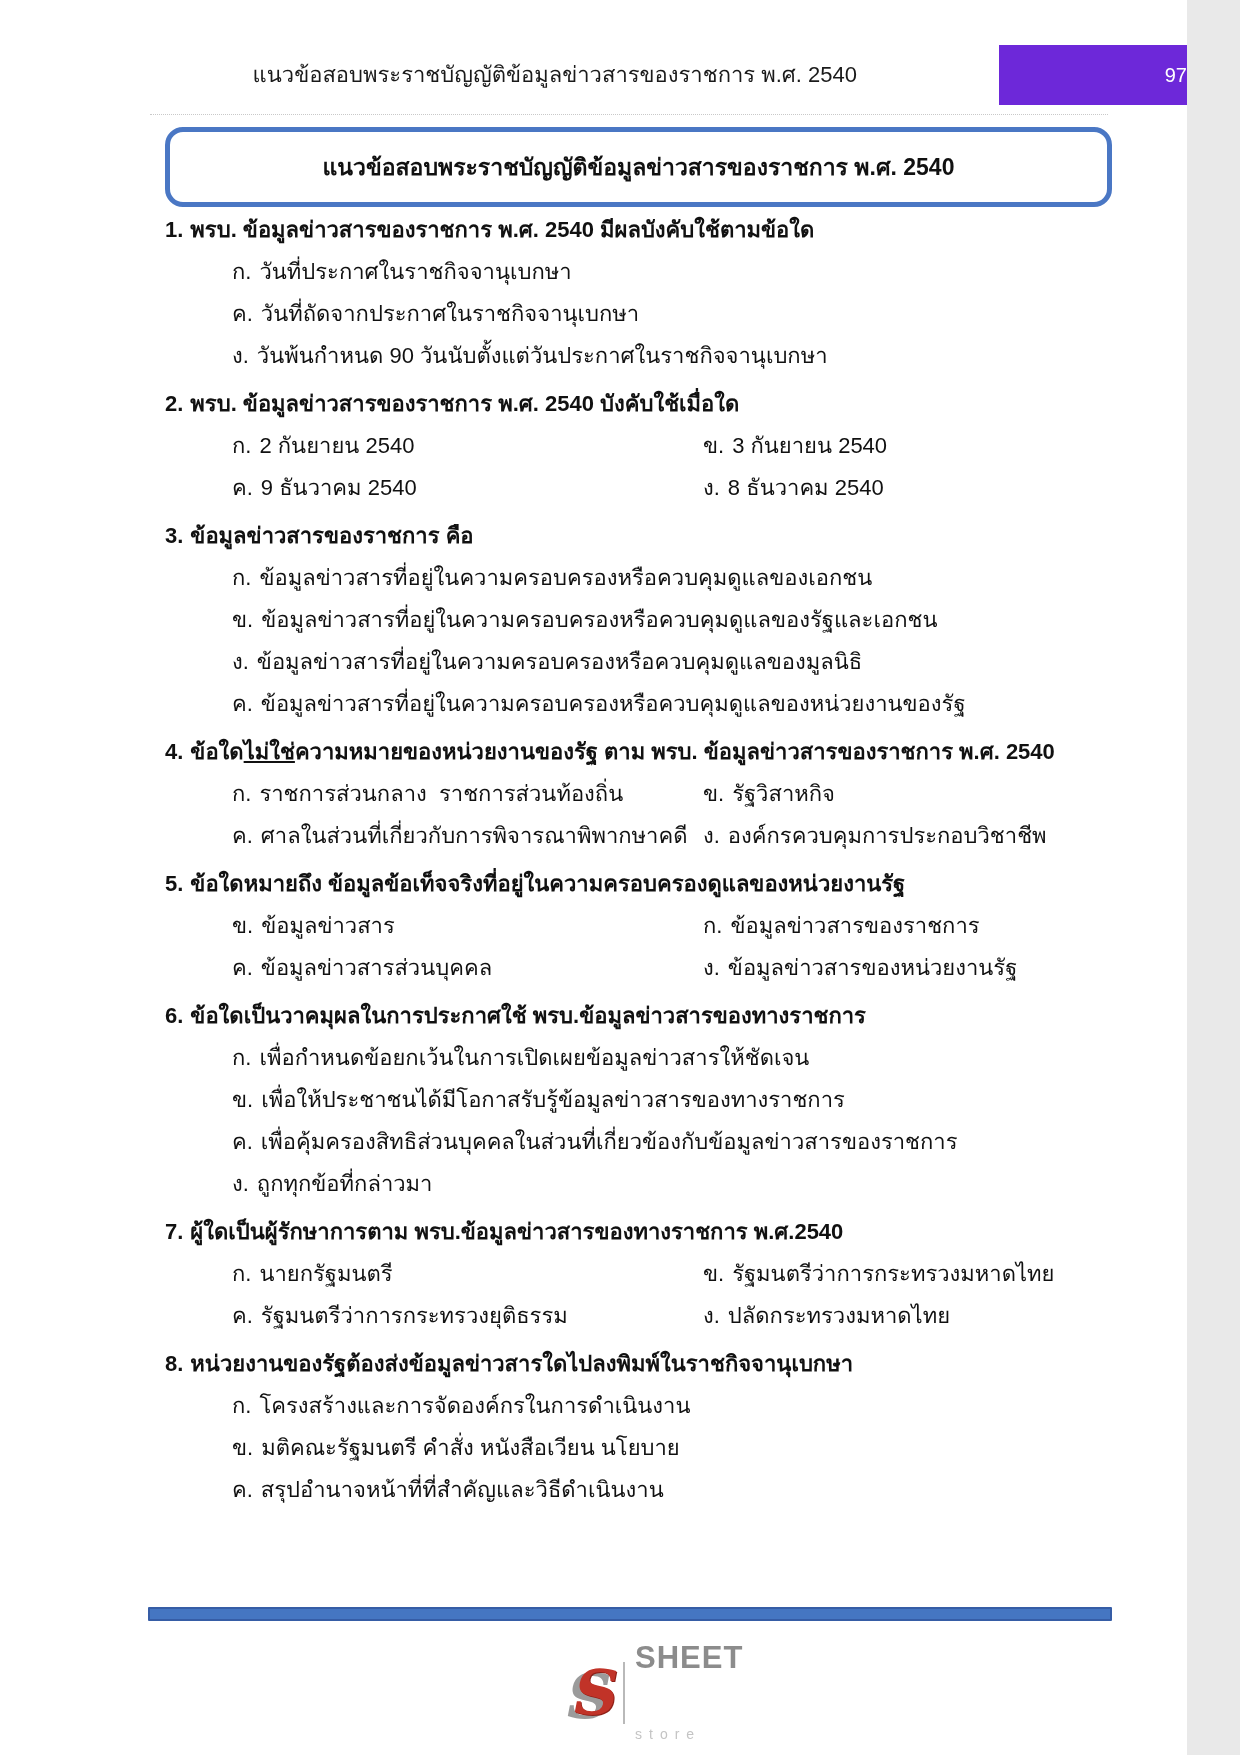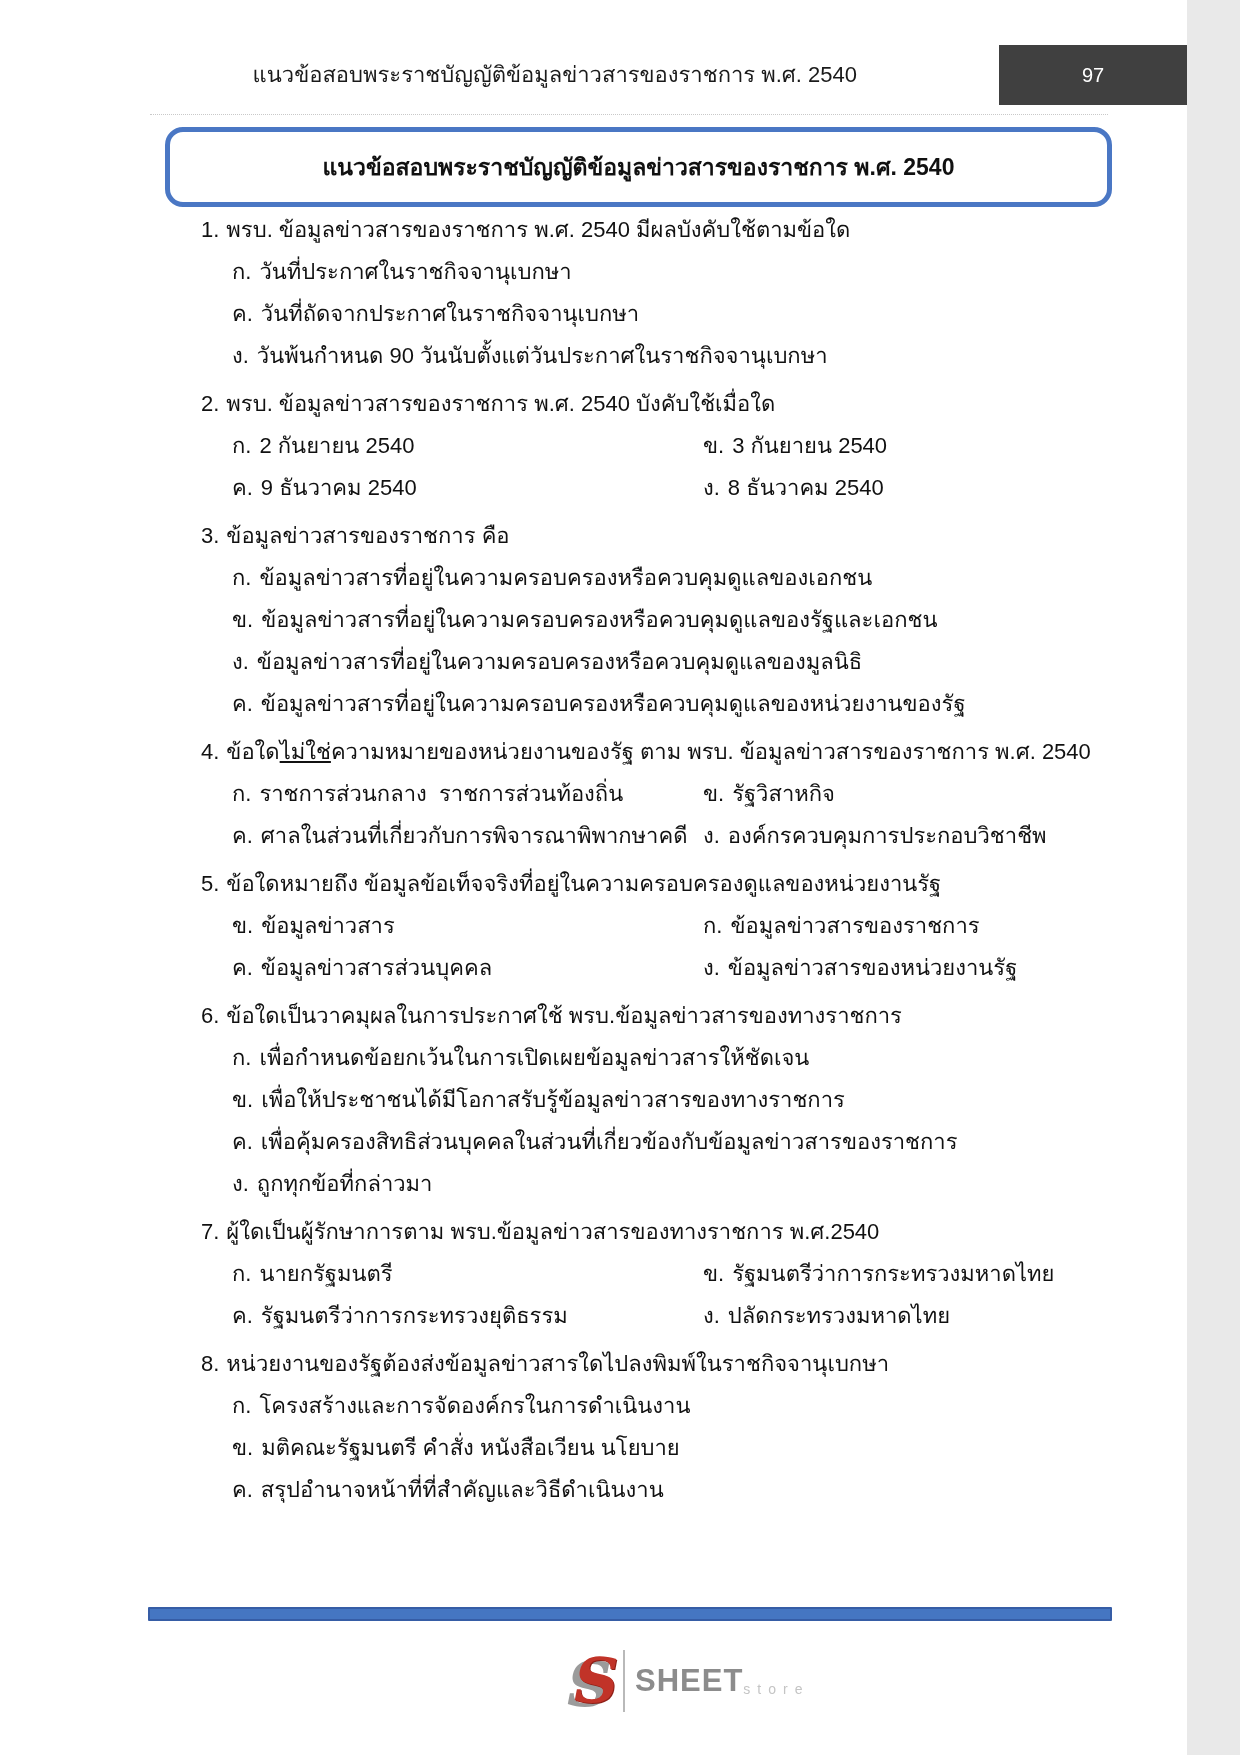--- a/index.html
+++ b/index.html
@@ -11,42 +11,42 @@
     color:#111;
     overflow:hidden;
   }
   
   .header-title{
     position:absolute;top:57px;right:330px;
     font-size:22px;color:#1a1a1a;white-space:nowrap;
   }
   .page-num-box{
     position:absolute;top:45px;right:0;
-    width:188px;height:60px;background:#404040;
-    display:flex;align-items:center;justify-content:center;
+    width:188px;height:60px;background:#6d28d9;
+    display:flex;align-items:center;justify-content:flex-end;
   }
   .page-num-box span{color:#fff;font-size:20px;}
   .header-rule{
     position:absolute;top:114px;left:150px;width:958px;
     border-top:1px dotted #c9c9c9;
   }
   
   .title-box{
     position:absolute;top:127px;left:165px;width:937px;height:70px;
     border:5px solid #4a77c4;border-radius:18px;
     display:flex;align-items:center;justify-content:center;
     font-size:23px;font-weight:700;
   }
   
   .questions{
     position:absolute;top:203px;left:165px;width:945px;
     font-size:22px;
   }
   .question{margin-top:6px;}
-  .q-heading{font-weight:400;line-height:42px;white-space:nowrap;margin-left:36px;}
+  .q-heading{font-weight:700;line-height:42px;white-space:nowrap;}
   .q-num{margin-right:7px;}
   .ul{text-decoration:underline;}
   .opt{padding-left:67px;line-height:42px;white-space:nowrap;}
   .opt-row{display:grid;grid-template-columns:538px 1fr;line-height:42px;}
   .opt-row .cell{white-space:nowrap;}
   .opt-row .cell:first-child{padding-left:67px;}
   .opt-label{margin-right:8px;}
   
   .footer-bar{
     position:absolute;top:1607px;left:148px;width:960px;height:10px;
@@ -61,21 +61,21 @@
   }
   .logo-s .s-gray,.logo-s .s-red{
     position:absolute;font-family:"DejaVu Serif","Liberation Serif",serif;
     font-weight:700;font-style:italic;font-size:62px;line-height:78px;
   }
   .logo-s .s-gray{left:0;top:4px;color:#9b9b9b;}
   .logo-s .s-red{left:7px;top:0;color:#c13328;text-shadow:1px 1px 0 #8e1f17;}
   .logo-div{
     width:2px;height:62px;background:#b9b9b9;margin:0 10px 0 8px;flex:0 0 auto;
   }
-  .logo-text{display:flex;flex-direction:row;justify-content:center;}
+  .logo-text{display:flex;flex-direction:column;justify-content:center;gap:36px;}
   .logo-sheet{
     font-size:31px;font-weight:700;color:#8c8c8c;
     letter-spacing:1px;line-height:32px;
   }
   .logo-store{
     font-size:14px;color:#c4c4c4;letter-spacing:7px;line-height:18px;margin-top:15px;
   }
 </style>
 </head>
 <body>

